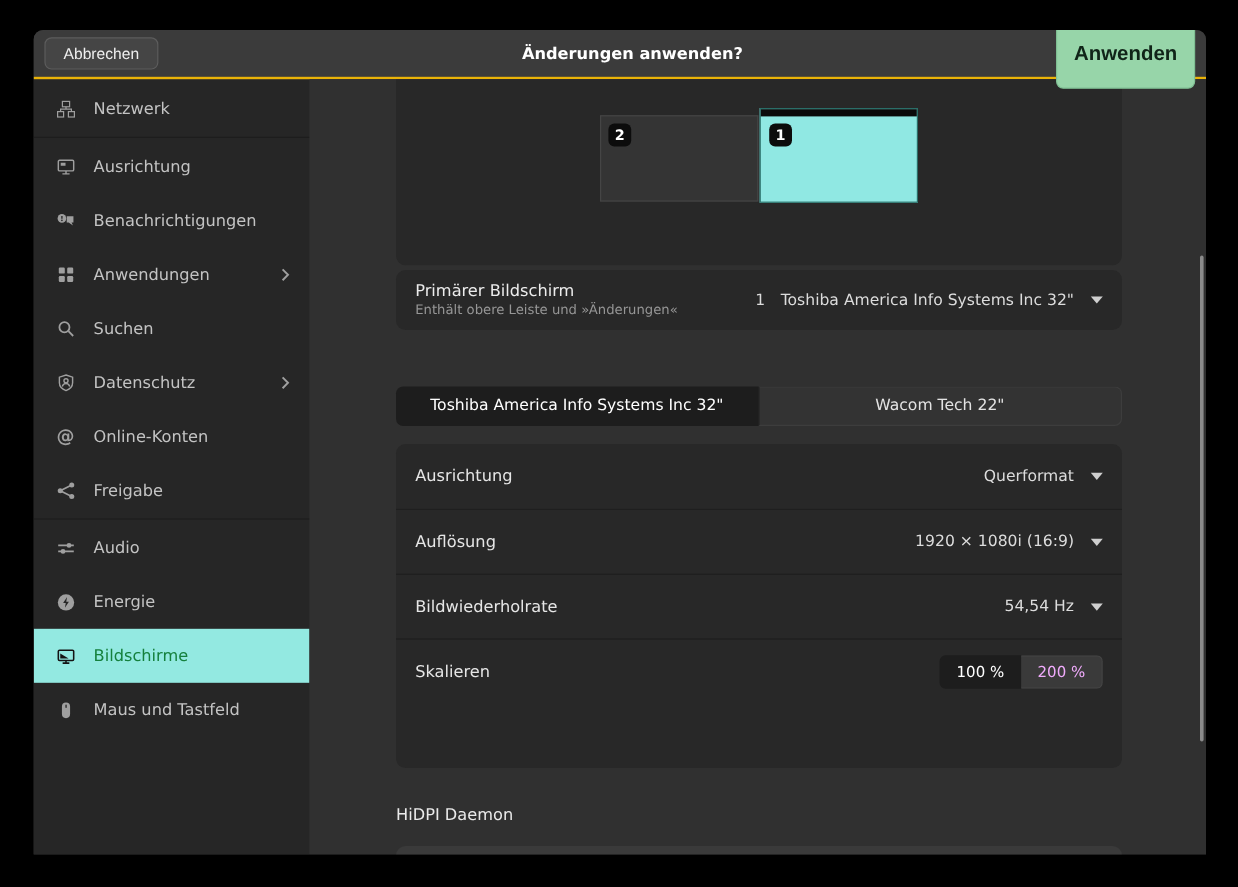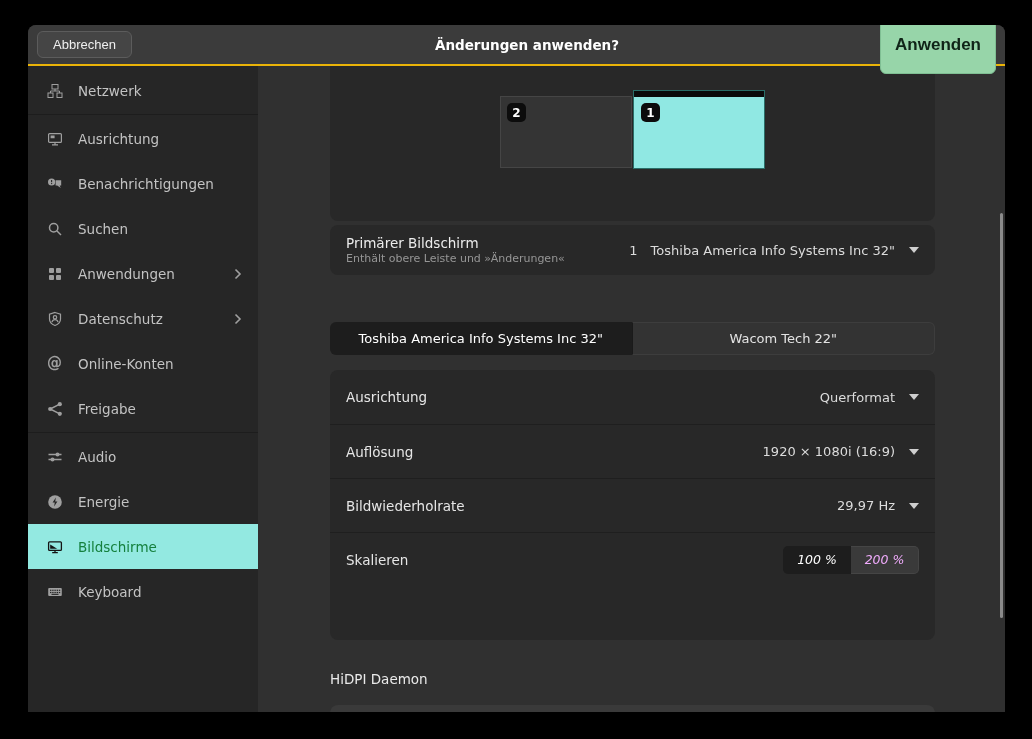--- a/index.html
+++ b/index.html
@@ -69,21 +69,21 @@
   .tab.unselected { background:#333333; color:#e3e3e3; border:1px solid #3d3d3d; border-left:1px solid #1a1a1a;
                     border-radius:0 6px 6px 0; }
 
   .card-settings { top:304px; height:270px; border-radius:8px; display:flex; flex-direction:column; }
   .srow { height:54px; display:flex; align-items:center; justify-content:space-between; padding:0 16px; }
   .srow + .srow { border-top:1px solid #1f1f1f; }
   .srow-label { color:#e6e6e6; font-size:13.5px; }
 
   .segment { display:flex; }
   .seg-btn { min-width:68px; height:28px; display:flex; align-items:center; justify-content:center;
-             font-size:12.5px;font-style:italic; }
+             font-size:12.5px; }
   .seg-btn.selected { background:#1d1d1d; color:#fff; border-radius:5px 0 0 5px; }
   .seg-btn.unselected { background:#3a3a3a; color:#f0abfc; border:1px solid #454545; border-left:none;
                         border-radius:0 5px 5px 0; }
 
   .toggle { width:50px; height:27px; background:#525252; border-radius:14px; position:relative; flex:0 0 50px; }
   .toggle-knob { position:absolute; left:2px; top:2px; width:23px; height:23px; border-radius:50%;
                  background:#2e2e2e; box-shadow:0 1px 2px rgba(0,0,0,.4); }
 
   .section-heading { position:absolute; left:72px; top:605px; color:#eaeaea;
                      font-size:13.5px; font-weight:normal; }
@@ -141,47 +141,47 @@
                 <circle cx="4.6" cy="6" r="3.6" fill="#9f9f9f"></circle>
                 <path d="M4.6 3.9v2.3" stroke="#262626" stroke-width="1.1"></path>
                 <circle cx="4.6" cy="7.6" r=".7" fill="#262626"></circle>
               </svg>
           </span>
           <span class="sb-label">Benachrichtigungen</span>
         </div>
 
         <div class="sb-item">
           <span class="sb-icon">
-            <svg viewBox="0 0 16 16" fill="none" stroke="#9f9f9f" stroke-width="1.5">
-                <circle cx="6.7" cy="6.7" r="4.2"></circle>
-                <path d="M10 10l4 4"></path>
-              </svg>
-          </span>
-          <span class="sb-label">Suchen</span>
-        </div>
-
-        <div class="sb-item">
-          <span class="sb-icon">
             <svg viewBox="0 0 16 16" fill="#9f9f9f">
                 <rect x="2" y="2" width="5" height="5" rx="1"></rect>
                 <rect x="9" y="2" width="5" height="5" rx="1"></rect>
                 <rect x="2" y="9" width="5" height="5" rx="1"></rect>
                 <rect x="9" y="9" width="5" height="5" rx="1"></rect>
               </svg>
           </span>
           <span class="sb-label">Anwendungen</span>
           <span class="sb-chevron">
             <svg viewBox="0 0 8 12" fill="none" stroke="#9f9f9f" stroke-width="1.6">
                 <path d="M1.5 1.5 6 6l-4.5 4.5"></path>
               </svg>
           </span>
         </div>
 
         <div class="sb-item">
           <span class="sb-icon">
+            <svg viewBox="0 0 16 16" fill="none" stroke="#9f9f9f" stroke-width="1.5">
+                <circle cx="6.7" cy="6.7" r="4.2"></circle>
+                <path d="M10 10l4 4"></path>
+              </svg>
+          </span>
+          <span class="sb-label">Suchen</span>
+        </div>
+
+        <div class="sb-item">
+          <span class="sb-icon">
             <svg viewBox="0 0 16 16" fill="none" stroke="#9f9f9f" stroke-width="1.2">
                 <path d="M8 1.5 13.5 3.3V8c0 3.4-2.4 5.4-5.5 6.5C4.9 13.4 2.5 11.4 2.5 8V3.3Z"></path>
                 <circle cx="8" cy="6.3" r="1.7"></circle>
                 <path d="M4.9 11.1c.5-1.7 1.7-2.5 3.1-2.5s2.6.8 3.1 2.5"></path>
               </svg>
           </span>
           <span class="sb-label">Datenschutz</span>
           <span class="sb-chevron">
             <svg viewBox="0 0 8 12" fill="none" stroke="#9f9f9f" stroke-width="1.6">
                 <path d="M1.5 1.5 6 6l-4.5 4.5"></path>
@@ -233,42 +233,30 @@
           <span class="sb-icon">
             <svg viewBox="0 0 16 16" fill="none" stroke="#141414" stroke-width="1.3">
                 <rect x="1.6" y="2.8" width="12.8" height="8.6" rx="1"></rect>
                 <path d="M8 11.4v2.2M5.2 13.6h5.6"></path>
                 <path d="M3.2 9.8h7l-7-4.2z" fill="#141414" stroke="none"></path>
               </svg>
           </span>
           <span class="sb-label">Bildschirme</span>
         </div>
 
-
         <div class="sb-item">
           <span class="sb-icon">
             <svg viewBox="0 0 16 16">
-                <rect x="1.2" y="4" width="13.6" height="8" rx="1" fill="#9f9f9f"></rect>
-                <g fill="#262626">
-                  <rect x="3" y="5.7" width="1.4" height="1.2"></rect>
-                  <rect x="5.2" y="5.7" width="1.4" height="1.2"></rect>
-                  <rect x="7.4" y="5.7" width="1.4" height="1.2"></rect>
-                  <rect x="9.6" y="5.7" width="1.4" height="1.2"></rect>
-                  <rect x="11.8" y="5.7" width="1.4" height="1.2"></rect>
-                  <rect x="3" y="7.9" width="1.4" height="1.2"></rect>
-                  <rect x="5.2" y="7.9" width="1.4" height="1.2"></rect>
-                  <rect x="7.4" y="7.9" width="1.4" height="1.2"></rect>
-                  <rect x="9.6" y="7.9" width="1.4" height="1.2"></rect>
-                  <rect x="11.8" y="7.9" width="1.4" height="1.2"></rect>
-                  <rect x="4.5" y="9.8" width="7" height="1.1"></rect>
-                </g>
-              </svg>
-          </span>
-          <span class="sb-label">Keyboard</span>
-        </div>
+                <rect x="4.6" y="1.5" width="6.8" height="13" rx="3.4" fill="#9f9f9f"></rect>
+                <rect x="7.5" y="3" width="1.1" height="3" rx=".55" fill="#262626"></rect>
+              </svg>
+          </span>
+          <span class="sb-label">Maus und Tastfeld</span>
+        </div>
+
 
       </div>
 
       <div class="content">
 
         <div class="card card-arrange">
           <div class="monitor monitor-2">
             <div class="mon-badge">2</div>
           </div>
           <div class="monitor monitor-1">
@@ -308,21 +296,21 @@
             <span class="srow-label">Auflösung</span>
             <span class="dd-cluster">
               <span class="dd-value">1920 × 1080i (16:9)</span>
               <span class="arrow-down"></span>
             </span>
           </div>
 
           <div class="srow">
             <span class="srow-label">Bildwiederholrate</span>
             <span class="dd-cluster">
-              <span class="dd-value">29,97 Hz</span>
+              <span class="dd-value">54,54 Hz</span>
               <span class="arrow-down"></span>
             </span>
           </div>
 
           <div class="srow">
             <span class="srow-label">Skalieren</span>
             <span class="segment">
               <span class="seg-btn selected">100 %</span>
               <span class="seg-btn unselected">200 %</span>
             </span>

